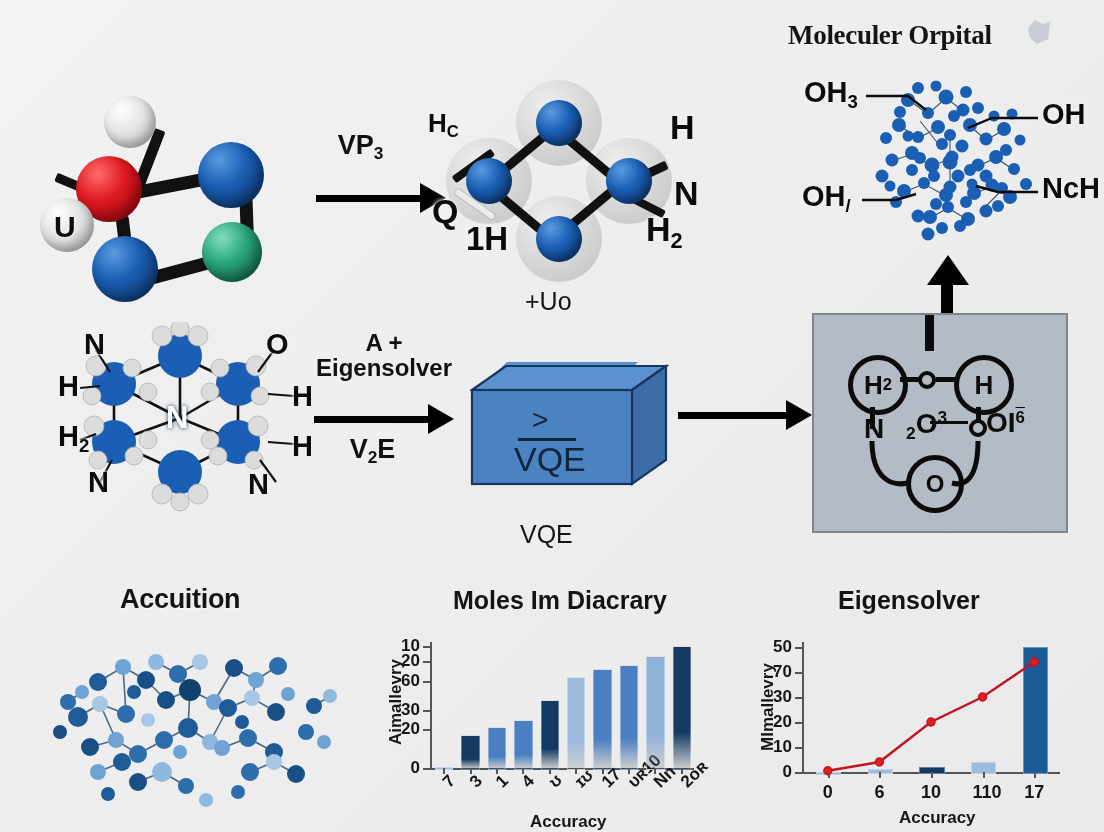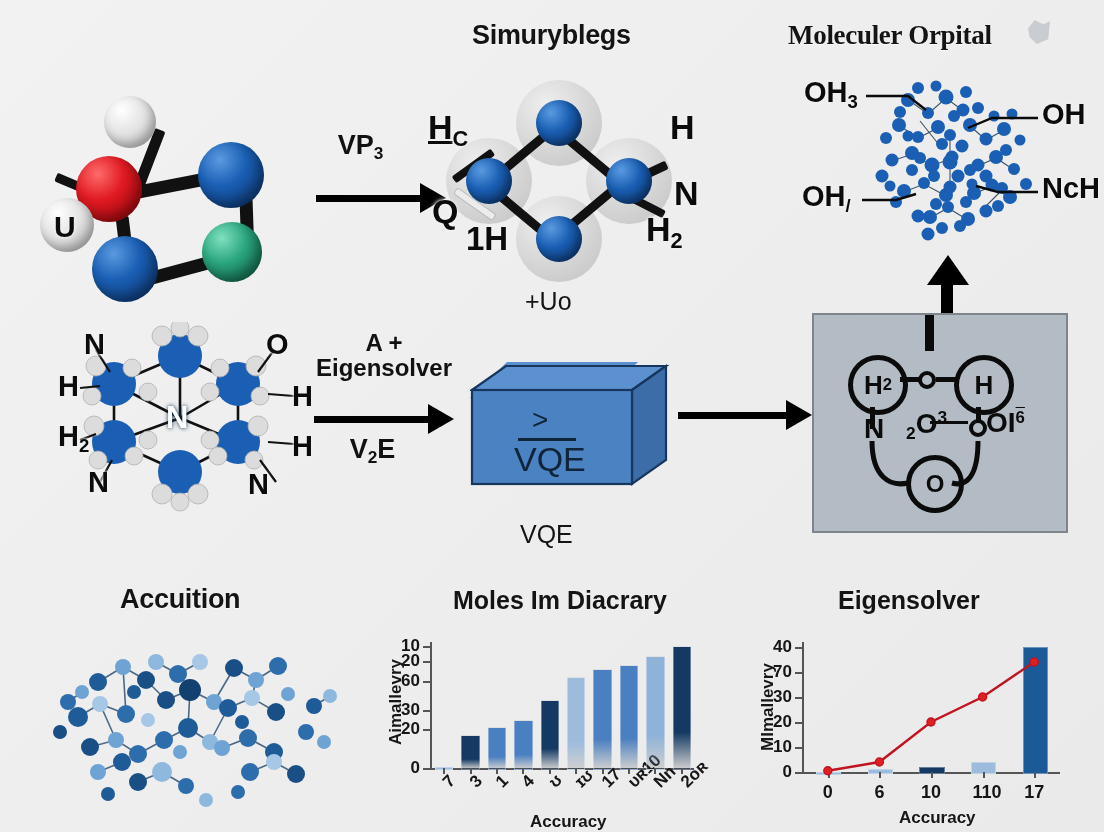--- a/index.html
+++ b/index.html
@@ -89,21 +89,20 @@
     <div class="atom" style="left:162px;top:162px;width:60px;height:60px;background:radial-gradient(circle at 33% 27%, #7fe0bf 0%, #2aa57e 42%, #0c573f 100%);box-shadow:inset -5px -6px 11px rgba(0,0,0,.3);"></div>
     <div class="atom" style="left:52px;top:176px;width:66px;height:66px;background:radial-gradient(circle at 33% 27%, #5a9ae0 0%, #1a5fb4 40%, #0a2e63 100%);box-shadow:inset -5px -6px 11px rgba(0,0,0,.3);"></div>
   </div>
 
   <div class="abs" style="left:308px;top:155px;width:145px;height:70px;">
     <div class="arrow-label" style="left:0;top:-25px;width:105px;"><span>VP</span><span class="sub">3</span></div>
     <div class="arrow-line" style="left:8px;top:40px;width:108px;"></div>
     <div class="arrow-head" style="left:112px;top:28px;"></div>
   </div>
 
-  <div class="panel-title abs" style="left:472px;top:20px;">Simuryblegs</div>
 
   <div class="abs" style="left:420px;top:80px;width:290px;height:190px;">
 
     <div class="atom" style="left:96px;top:0px;width:86px;height:86px;background:radial-gradient(circle at 36% 30%, #efefef 0%, #d5d5d5 50%, #bdbdbd 100%);opacity:.92;"></div>
     <div class="atom" style="left:26px;top:58px;width:86px;height:86px;background:radial-gradient(circle at 36% 30%, #efefef 0%, #d5d5d5 50%, #bdbdbd 100%);opacity:.92;"></div>
     <div class="atom" style="left:166px;top:58px;width:86px;height:86px;background:radial-gradient(circle at 36% 30%, #efefef 0%, #d5d5d5 50%, #bdbdbd 100%);opacity:.92;"></div>
     <div class="atom" style="left:96px;top:116px;width:86px;height:86px;background:radial-gradient(circle at 36% 30%, #efefef 0%, #d5d5d5 50%, #bdbdbd 100%);opacity:.92;"></div>
 
     <div class="bond" style="left:76px;top:92px;width:68px;height:9px;transform:rotate(-40deg);"></div>
     <div class="bond" style="left:140px;top:48px;width:68px;height:9px;transform:rotate(40deg);"></div>
@@ -112,21 +111,21 @@
     <div class="bond" style="left:34px;top:96px;width:48px;height:8px;transform:rotate(-36deg);"></div>
     <div class="bond" style="left:36px;top:108px;width:46px;height:6px;transform:rotate(35deg);background:#ececec;box-shadow:0 0 0 1px rgba(0,0,0,.12);"></div>
     <div class="bond" style="left:196px;top:104px;width:56px;height:9px;transform:rotate(-25deg);"></div>
     <div class="bond" style="left:196px;top:106px;width:54px;height:8px;transform:rotate(27deg);"></div>
 
     <div class="atom" style="left:116px;top:20px;width:46px;height:46px;background:radial-gradient(circle at 33% 27%, #5a9ae0 0%, #1a5fb4 42%, #0a2e63 100%);box-shadow:inset -4px -4px 8px rgba(0,0,0,.3);"></div>
     <div class="atom" style="left:46px;top:78px;width:46px;height:46px;background:radial-gradient(circle at 33% 27%, #5a9ae0 0%, #1a5fb4 42%, #0a2e63 100%);box-shadow:inset -4px -4px 8px rgba(0,0,0,.3);"></div>
     <div class="atom" style="left:186px;top:78px;width:46px;height:46px;background:radial-gradient(circle at 33% 27%, #5a9ae0 0%, #1a5fb4 42%, #0a2e63 100%);box-shadow:inset -4px -4px 8px rgba(0,0,0,.3);"></div>
     <div class="atom" style="left:116px;top:136px;width:46px;height:46px;background:radial-gradient(circle at 33% 27%, #5a9ae0 0%, #1a5fb4 42%, #0a2e63 100%);box-shadow:inset -4px -4px 8px rgba(0,0,0,.3);"></div>
 
-    <div class="lbl" style="left:8px;top:28px;font-size:34px;text-decoration:underline;"><span>H</span><span class="sub">C</span></div>
+    <div class="lbl" style="left:8px;top:28px;font-size:26px;"><span>H</span><span class="sub">C</span></div>
     <div class="lbl" style="left:12px;top:112px;font-size:34px;">Q</div>
     <div class="lbl" style="left:46px;top:140px;font-size:33px;">1H</div>
     <div class="lbl" style="left:250px;top:28px;font-size:34px;">H</div>
     <div class="lbl" style="left:254px;top:94px;font-size:34px;">N</div>
     <div class="lbl" style="left:226px;top:130px;font-size:34px;"><span>H</span><span class="sub">2</span></div>
   </div>
 
   <div class="sub-title abs" style="left:525px;top:287px;">+Uo</div>
 
   <div class="panel-title abs" style="left:788px;top:20px;font-family:Liberation Serif, serif;">Moleculer Orpital</div>
@@ -467,21 +466,21 @@
       <div class="ticklbl" style="left:0px;top:134px;width:48px;text-align:right;">0</div>
       <div class="tick" style="left:51px;top:119px;width:7px;height:2px;"></div>
       <div class="ticklbl" style="left:0px;top:109px;width:48px;text-align:right;">10</div>
       <div class="tick" style="left:51px;top:94px;width:7px;height:2px;"></div>
       <div class="ticklbl" style="left:0px;top:84px;width:48px;text-align:right;">20</div>
       <div class="tick" style="left:51px;top:69px;width:7px;height:2px;"></div>
       <div class="ticklbl" style="left:0px;top:59px;width:48px;text-align:right;">30</div>
       <div class="tick" style="left:51px;top:44px;width:7px;height:2px;"></div>
       <div class="ticklbl" style="left:0px;top:34px;width:48px;text-align:right;">70</div>
       <div class="tick" style="left:51px;top:19px;width:7px;height:2px;"></div>
-      <div class="ticklbl" style="left:0px;top:9px;width:48px;text-align:right;">40</div>
+      <div class="ticklbl" style="left:0px;top:9px;width:48px;text-align:right;">50</div>
       <div class="bar" style="left:72.19px;top:143.5px;width:23.220000000000002px;height:1px;background:#9dbcdd;"></div>
       <div class="tick" style="left:83.8px;top:144px;width:2px;height:6px;"></div>
       <div class="ticklbl" style="left:73.8px;top:154px;width:20px;text-align:center;font-size:18px;">0</div>
       <div class="bar" style="left:123.78999999999999px;top:141px;width:23.220000000000002px;height:2.9999999999999996px;background:#9dbcdd;"></div>
       <div class="tick" style="left:135.4px;top:144px;width:2px;height:6px;"></div>
       <div class="ticklbl" style="left:125.4px;top:154px;width:20px;text-align:center;font-size:18px;">6</div>
       <div class="bar" style="left:175.39px;top:139px;width:23.220000000000002px;height:5px;background:#143a63;"></div>
       <div class="tick" style="left:187px;top:144px;width:2px;height:6px;"></div>
       <div class="ticklbl" style="left:177px;top:154px;width:20px;text-align:center;font-size:18px;">10</div>
       <div class="bar" style="left:226.99px;top:134px;width:23.220000000000002px;height:10px;background:#9dbcdd;"></div>

